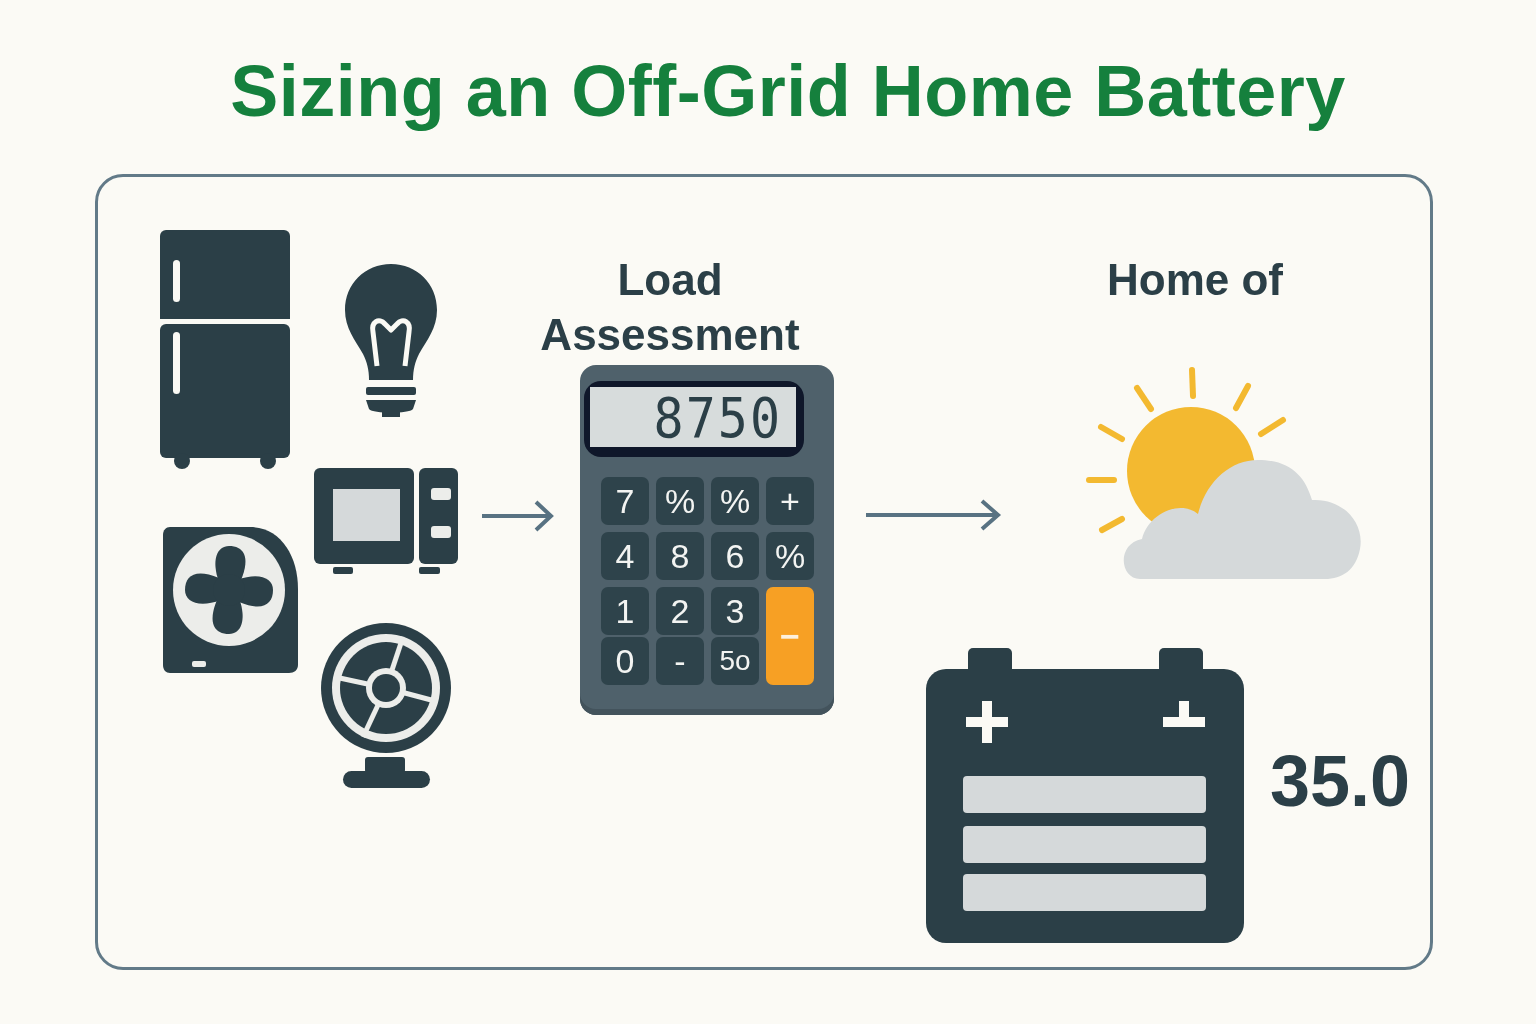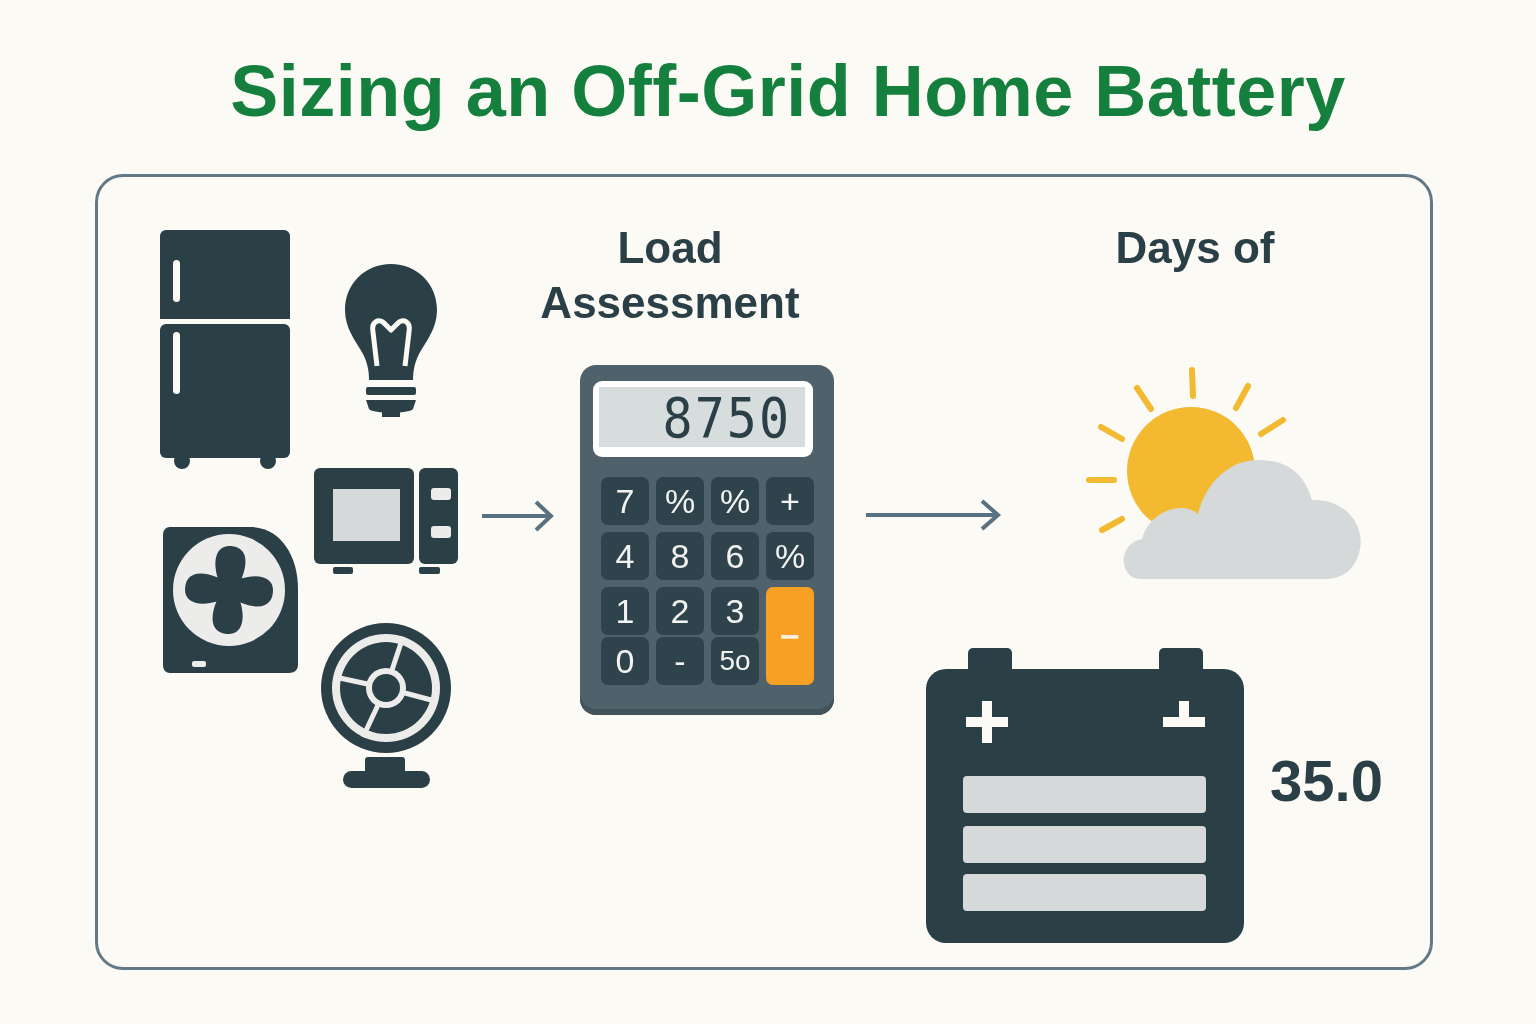--- a/index.html
+++ b/index.html
@@ -9,36 +9,36 @@
   }
   .title {
     position:absolute; left:0; top:50px; width:1536px; text-align:center;
     font-size:72px; font-weight:bold; letter-spacing:0.5px; color:#15803d;padding-left:20px;
   }
   .panel {
     position:absolute; left:95px; top:174px; width:1338px; height:796px;
     border:3px solid #627a88; border-radius:28px; box-sizing:border-box;
   }
   .label {
-    position:absolute; text-align:center; font-weight:bold; font-size:44px; line-height:55px; color:#2b3f47;
+    position:absolute; text-align:center; font-weight:bold; font-size:44px; line-height:55px; color:#2b3f47;margin-top:32px;
   }
   .abs { position:absolute; }
   .calc-display-text {
     position:absolute; right:14px; top:2px; font-family:"DejaVu Sans Mono", monospace;
     font-size:50px; color:#2b3f47; letter-spacing:2px; transform:scaleY(1.1);
   }
   .key {
     position:absolute; width:48px; height:48px; background:#2e434b; border-radius:7px;
     color:#f3f4f2; font-size:34px; text-align:center; line-height:48px;
   }
   .key.eq {
     background:#f7a024; height:98px; line-height:98px; color:#fdf0dd; font-weight:bold;
   }
   .result {
-    position:absolute; left:1270px; top:752px; font-size:58px; font-weight:bold; line-height:58px; color:#2b3f47;
+    position:absolute; left:1270px; top:752px; font-size:72px; font-weight:bold; line-height:58px; color:#2b3f47;
   }
 </style>
 </head>
 <body>
 
 <div class="title">Sizing an Off-Grid Home Battery</div>
 
 <div class="panel"></div>
 
 <svg class="abs" style="left:158px;top:228px" width="134" height="243" viewBox="0 0 134 243">
@@ -103,21 +103,21 @@
   <line x1="2" y1="18" x2="70" y2="18" stroke="#587282" stroke-width="4"></line>
   <polyline points="56,4 71,18 56,32" fill="none" stroke="#587282" stroke-width="4"></polyline>
 </svg>
 
 <div class="label" style="left:500px;top:220px;width:340px;">
   <div>Load</div>
   <div>Assessment</div>
 </div>
 
 <div class="abs" style="left:580px;top:365px;width:254px;height:350px;background:#4f616b;border-radius:16px;box-shadow:inset 0 -6px 0 #43535c;">
-  <div class="abs" style="left:13px;top:16px;width:220px;height:76px;background:#ffffff;border-radius:9px;">
+  <div class="abs" style="left:4px;top:16px;width:220px;height:76px;background:#0f172a;border-radius:17px;">
     <div class="abs" style="left:6px;top:6px;width:206px;height:60px;background:#d7dcdc;">
       <div class="calc-display-text">8750</div>
     </div>
   </div>
   <div class="key" style="left:21px;top:112px;">7</div>
   <div class="key" style="left:76px;top:112px;">%</div>
   <div class="key" style="left:131px;top:112px;">%</div>
   <div class="key" style="left:186px;top:112px;">+</div>
 
   <div class="key" style="left:21px;top:167px;">4</div>
@@ -134,21 +134,21 @@
   <div class="key" style="left:76px;top:272px;">-</div>
   <div class="key" style="left:131px;top:272px;font-size:28px;">5o</div>
 </div>
 
 <svg class="abs" style="left:864px;top:497px" width="140" height="36" viewBox="0 0 140 36">
   <line x1="2" y1="18" x2="134" y2="18" stroke="#587282" stroke-width="4"></line>
   <polyline points="118,4 134,18 118,32" fill="none" stroke="#587282" stroke-width="4"></polyline>
 </svg>
 
 <div class="label" style="left:1030px;top:220px;width:330px;">
-  <div>Days of</div>
+  <div>Home of</div>
 </div>
 
 <svg class="abs" style="left:1080px;top:364px" width="290" height="222" viewBox="0 0 290 222">
   <g stroke="#f3b930" stroke-width="6" stroke-linecap="round">
     <line x1="112" y1="6" x2="113" y2="32"></line>
     <line x1="57" y1="24" x2="71" y2="45"></line>
     <line x1="168" y1="22" x2="156" y2="44"></line>
     <line x1="21" y1="63" x2="42" y2="75"></line>
     <line x1="203" y1="56" x2="181" y2="70"></line>
     <line x1="9" y1="116" x2="34" y2="116"></line>

